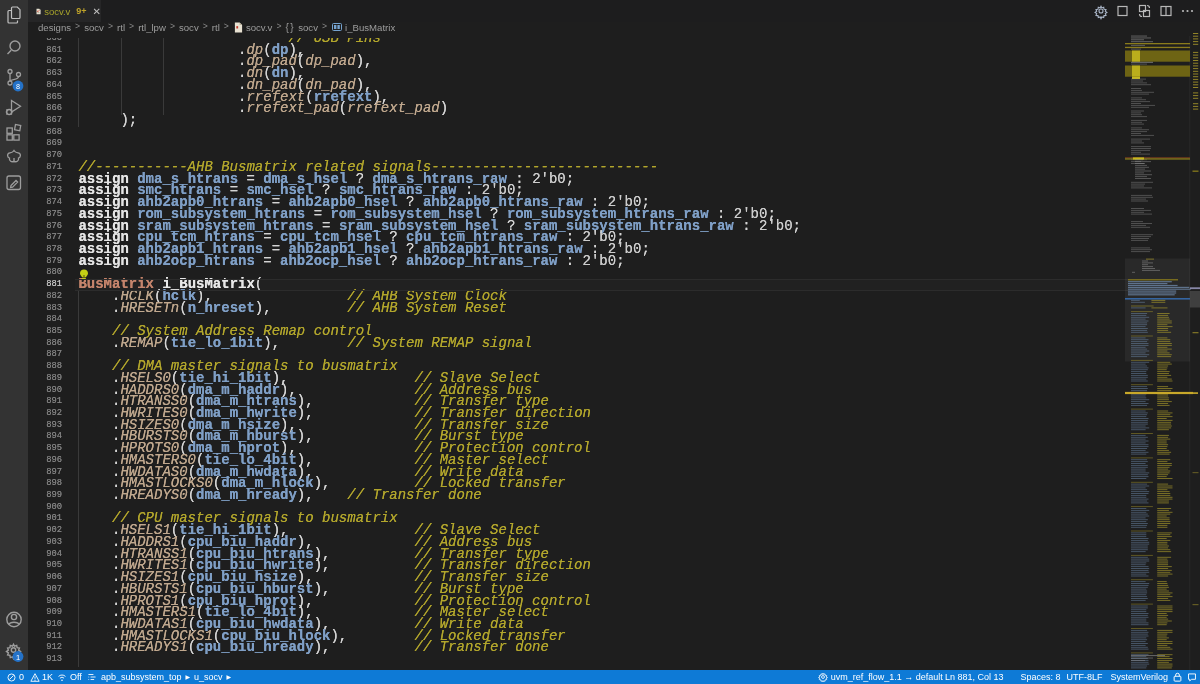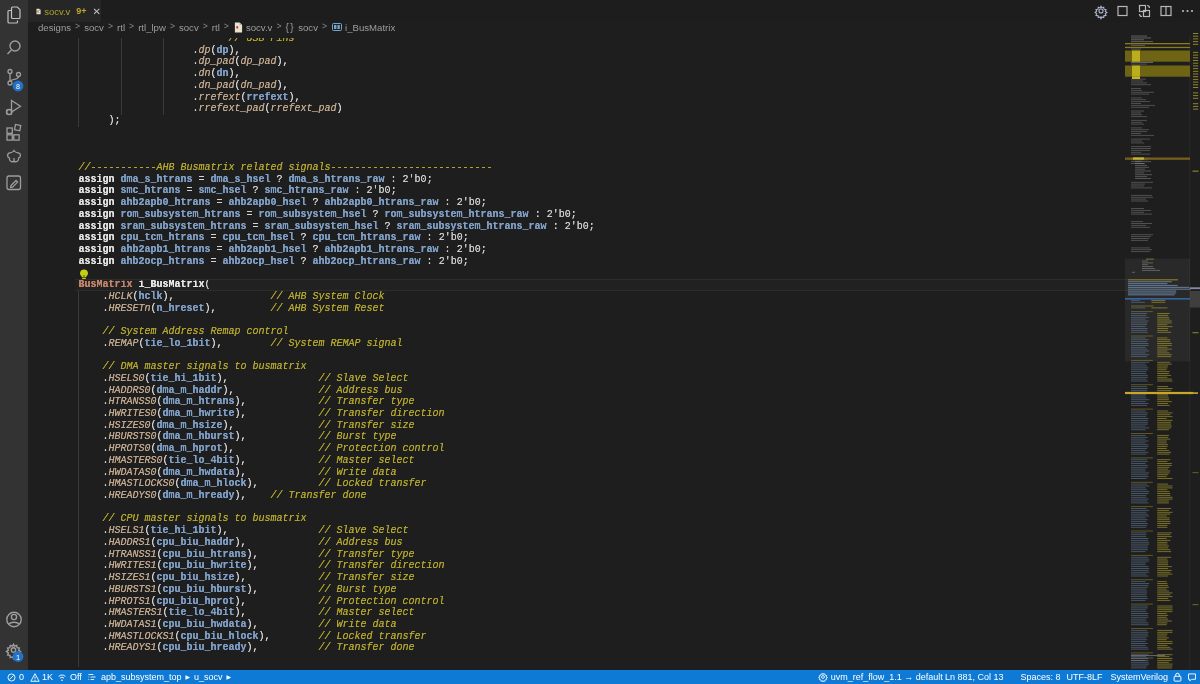--- a/index.html
+++ b/index.html
@@ -12,21 +12,21 @@
 #tab1 .fn{color:#a8a42b;font-size:9.5px;margin-left:3px}
 #tab1 .badge{color:#bfa32a;font-size:9px;margin-left:6px;font-weight:bold}
 #tab1 .cl{color:#c0c0c0;font-size:10px;margin-left:6px}
 
 #bc{position:absolute;left:28px;top:22px;width:1100px;height:16px;background:#1e1e1e;z-index:24;display:flex;color:#9d9d9d;font-size:9.6px;white-space:pre}
 #bc .sep{color:#8a8a8a;font-size:8.5px;margin:0 4px;font-family:"Liberation Mono",monospace}
 
 #edclip{position:absolute;left:28px;top:38px;width:1100px;height:632px;overflow:hidden;z-index:5}
 #gutter{position:absolute;left:0px;top:-5.0px;width:34px;text-align:right;font-family:"Liberation Mono",monospace;font-size:8.8px;line-height:11.72px;color:#808080;white-space:pre;text-shadow:0 0 0.5px}
 #gutter .lnA{color:#c2c2c2}
-#code{position:absolute;left:50.400000000000006px;top:-5.0px;font-family:"Liberation Mono",monospace;font-size:10px;line-height:11.72px;color:#d4d4d4;white-space:pre;text-shadow:0 0 0.6px}
+#code{position:absolute;left:50.400000000000006px;top:-5.0px;font-family:"Liberation Mono",monospace;font-size:14px;line-height:11.72px;color:#d4d4d4;white-space:pre;text-shadow:0 0 0.6px}
 #code .w{color:#d4d4d4}
 #code .k{color:#e4e4e4;font-weight:bold}
 #code .i{color:#7f9fc6;font-weight:bold}
 #code .p{color:#c0a88e;font-style:italic}
 #code .c{color:#b2a62c;font-style:italic}
 #code .t{color:#c5836a;font-weight:bold}
 #code .n{color:#e8e8e8;font-weight:bold}
 #code .n2{color:#cdcdcd}
 .guide{position:absolute;width:1px;background:#3a3a3a;z-index:6}
 #curline{position:absolute;left:46.5px;top:241.1px;width:1054px;height:11.72px;border-top:1px solid #2c2c2c;border-bottom:1px solid #2c2c2c;background:rgba(255,255,255,0.015);z-index:4}
@@ -42,20 +42,74 @@
 <div id="page">
 
 <div id="edclip">
   <div id="guides-holder">
 <div class="guide" style="left:50.4px;top:-5.0px;height:93.8px"></div>
 <div class="guide" style="left:92.6px;top:-5.0px;height:82.0px"></div>
 <div class="guide" style="left:134.9px;top:-5.0px;height:82.0px"></div>
 <div class="guide" style="left:50.4px;top:252.8px;height:376.2px"></div>
 </div>
   <div id="curline"></div>
+  <pre id="gutter">860
+861
+862
+863
+864
+865
+866
+867
+868
+869
+870
+871
+872
+873
+874
+875
+876
+877
+878
+879
+880
+<span class="lnA">881</span>
+882
+883
+884
+885
+886
+887
+888
+889
+890
+891
+892
+893
+894
+895
+896
+897
+898
+899
+900
+901
+902
+903
+904
+905
+906
+907
+908
+909
+910
+911
+912
+913</pre>
   <pre id="code">                         <span class="c">// USB Pins</span>
                    <span class="w">.</span><span class="p">dp</span><span class="w">(</span><span class="i">dp</span><span class="w">),</span>
                    <span class="w">.</span><span class="p">dp_pad</span><span class="w">(</span><span class="p">dp_pad</span><span class="w">),</span>
                    <span class="w">.</span><span class="p">dn</span><span class="w">(</span><span class="i">dn</span><span class="w">),</span>
                    <span class="w">.</span><span class="p">dn_pad</span><span class="w">(</span><span class="p">dn_pad</span><span class="w">),</span>
                    <span class="w">.</span><span class="p">rrefext</span><span class="w">(</span><span class="i">rrefext</span><span class="w">),</span>
                    <span class="w">.</span><span class="p">rrefext_pad</span><span class="w">(</span><span class="p">rrefext_pad</span><span class="w">)</span>
      <span class="w">);</span>
 
 

